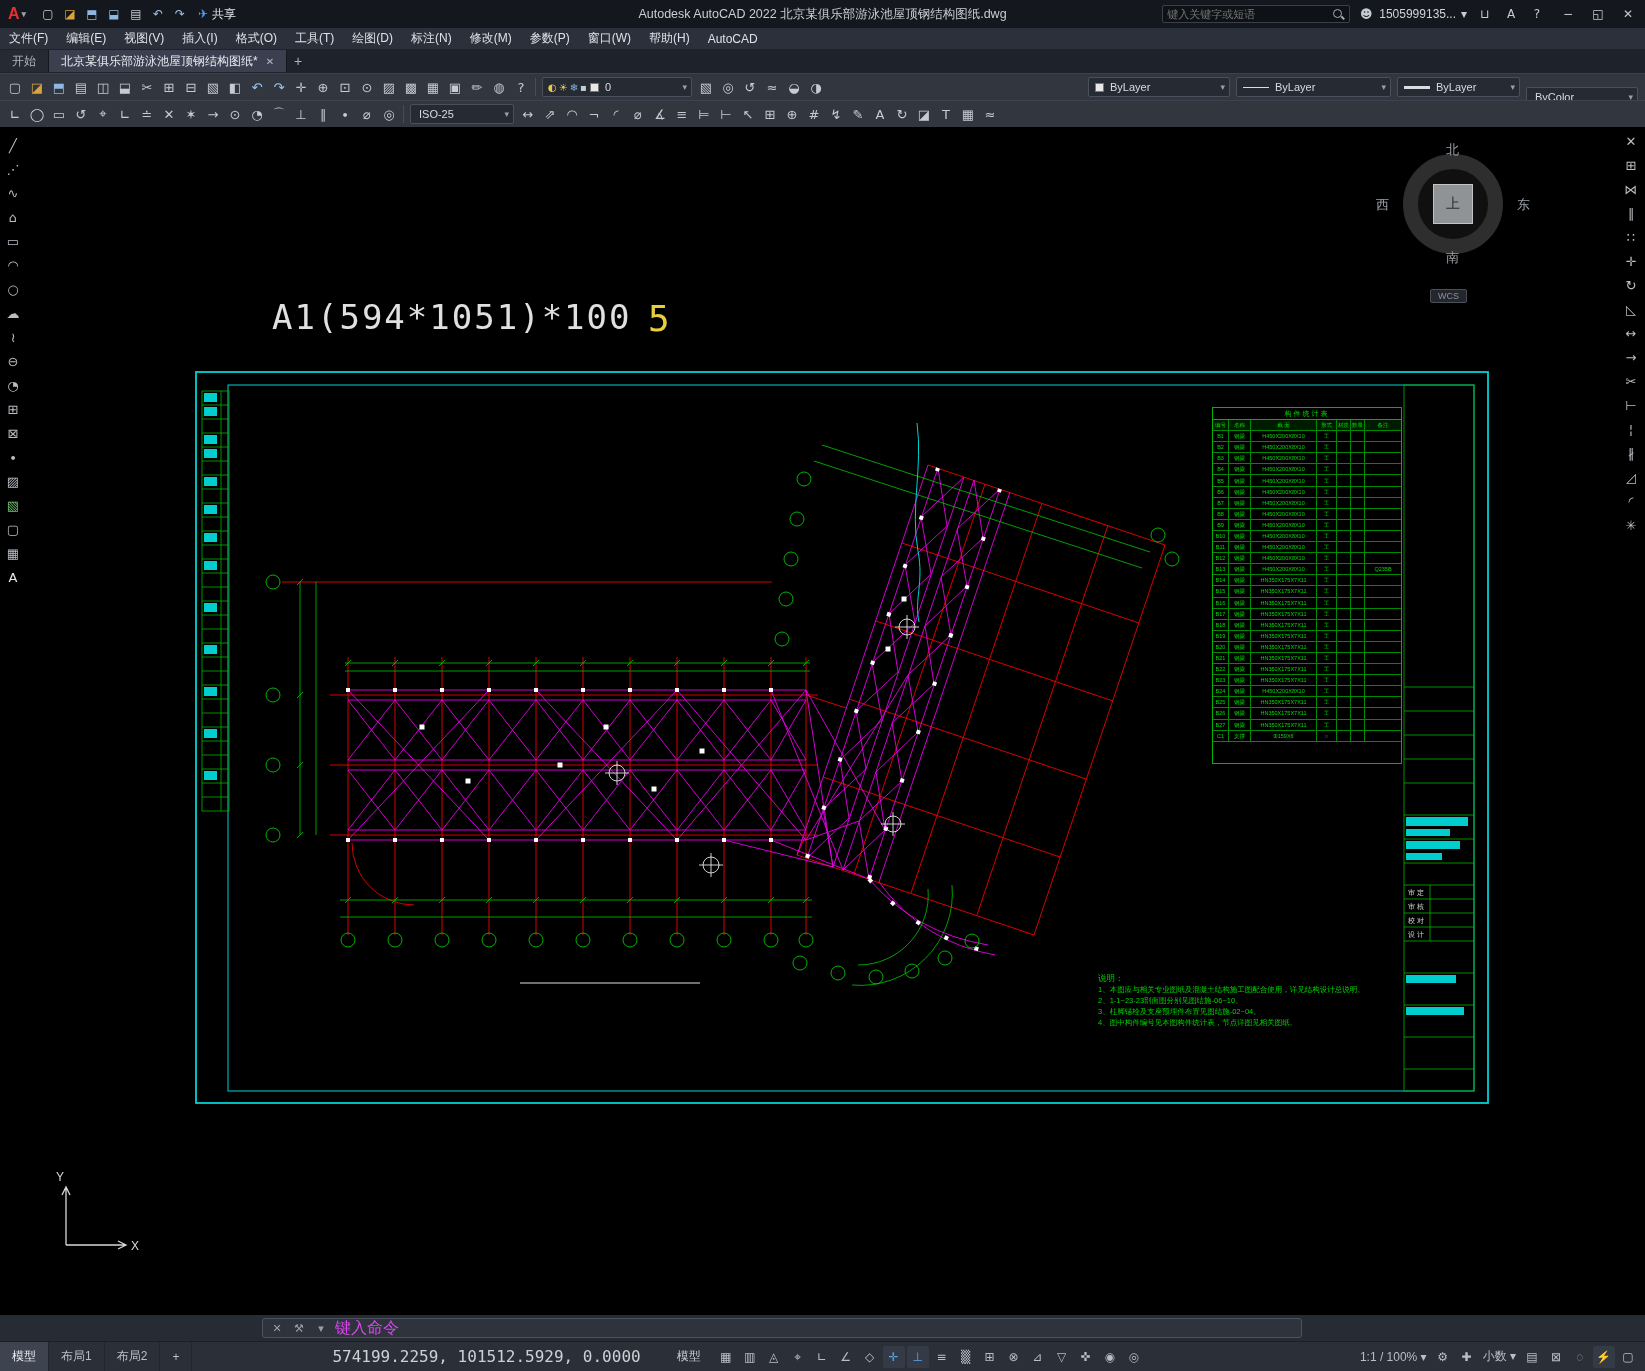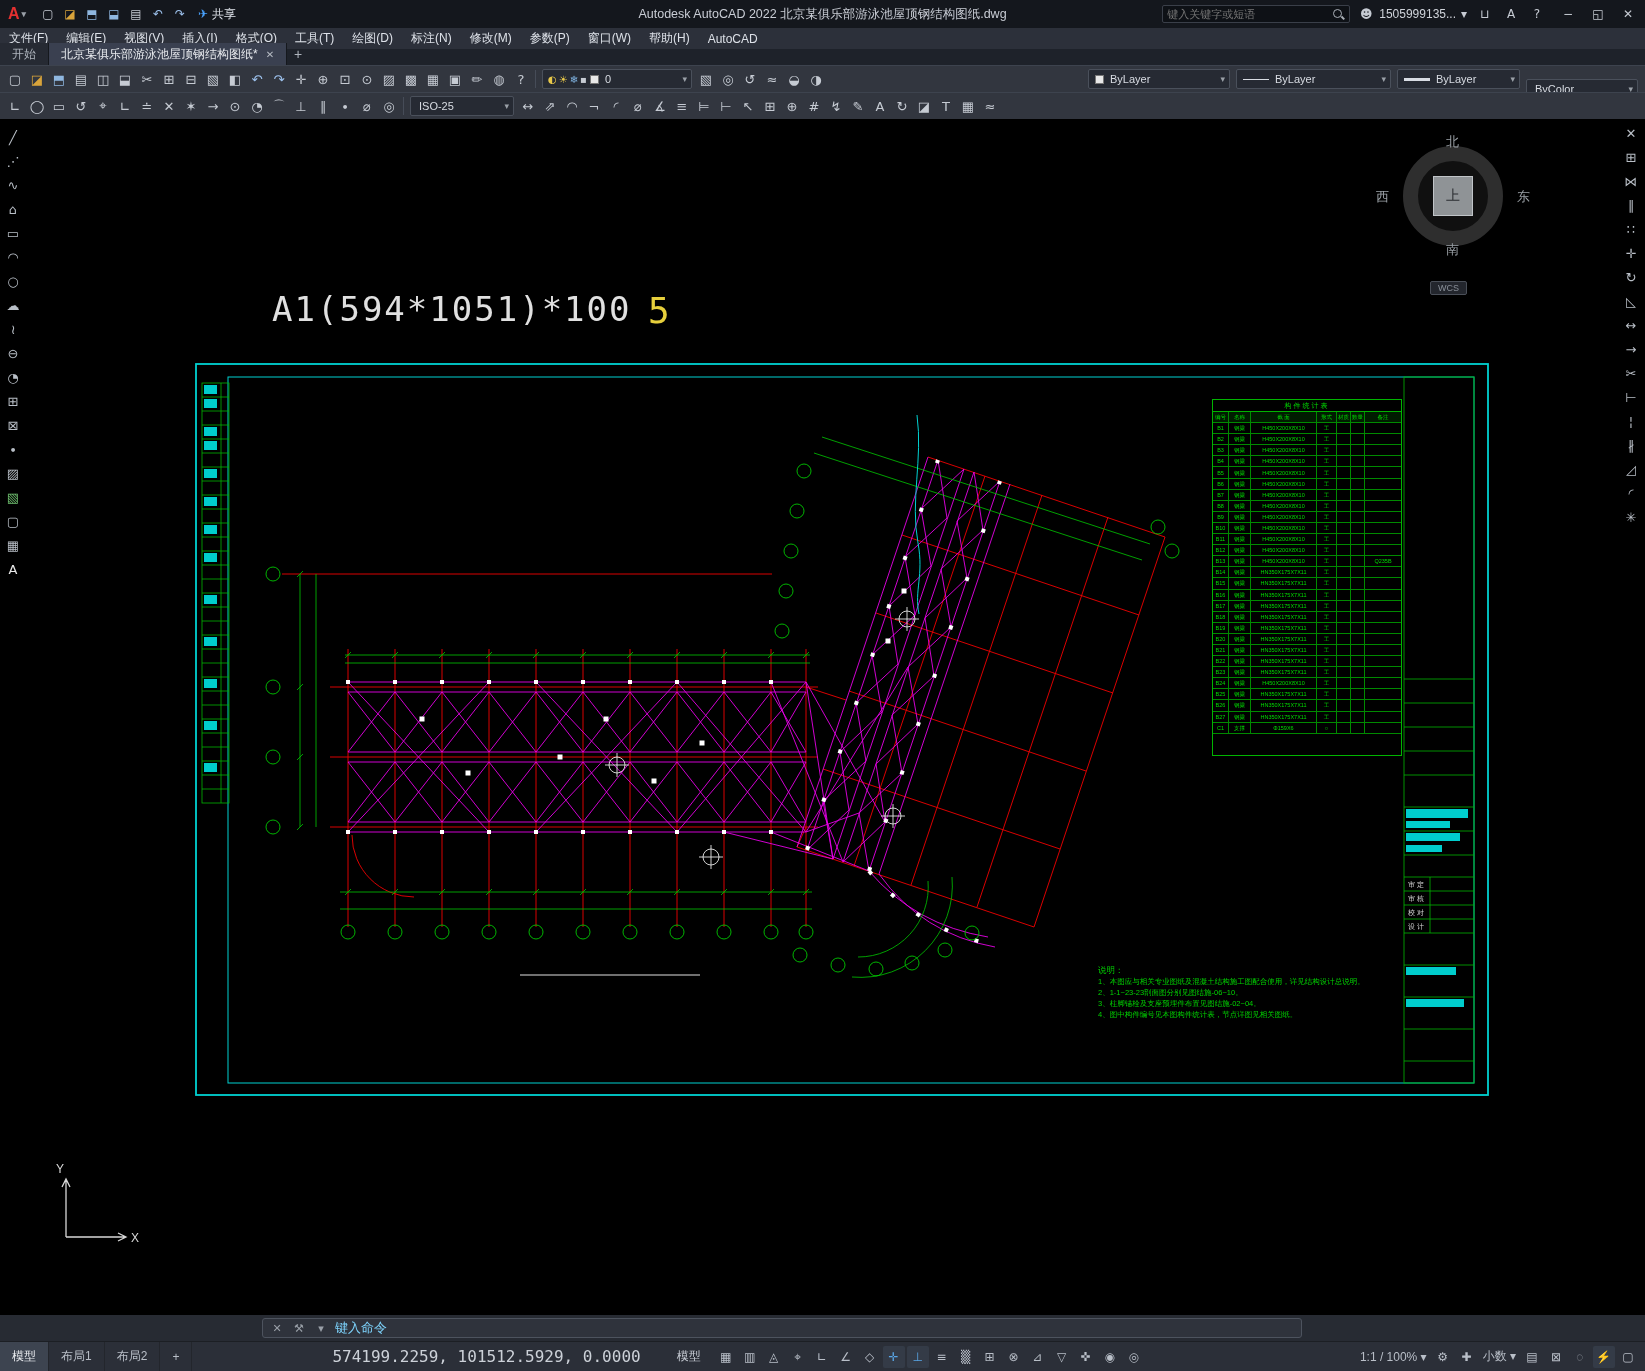--- a/index.html
+++ b/index.html
@@ -36,21 +36,21 @@
   .win-controls span { width:30px; height:28px; display:inline-flex; align-items:center;
                 justify-content:center; color:#c6cbd3; font-size:12px;
                 font-family:"DejaVu Sans", sans-serif; }
 
   
   .menubar { height:21px; background:#2c303a; display:flex; align-items:center; font-size:12px;
              color:#dde1e8; flex:0 0 auto; }
   .menubar .menu-item { padding:0 9px; height:100%; display:inline-flex; align-items:center;text-align:right; }
 
   
-  .tabbar { height:16px; background:#1e222a; display:flex; align-items:flex-end; flex:0 0 auto; }
+  .tabbar { height:24px; background:#1e222a; display:flex; align-items:center; flex:0 0 auto; }
   .ftab { height:22px; display:flex; align-items:center; padding:0 12px; font-size:12px;
           color:#aeb4bd; background:#262a33; border-right:1px solid #15181d; }
   .ftab.active { background:#3a4050; color:#e8eaee; }
   .ftab .tab-close { margin-left:8px; font-size:10px; color:#b7bcc4;
           font-family:"DejaVu Sans", sans-serif; }
   .newtab { width:22px; height:22px; display:flex; align-items:center; justify-content:center;
           color:#aeb4bd; font-size:14px; }
 
   
   .toolbar { height:27px; background:#32363f; border-top:1px solid #3d434e; display:flex;
@@ -119,21 +119,21 @@
   #notes .note-line { display:block; }
   #notes .notes-title { font-size:8.5px; }
 
   
   .command-row { height:26px; background:#272b33; display:flex; align-items:center;
           flex:0 0 auto; }
   .cmd-bar { margin-left:262px; width:1040px; height:20px; background:#2f333c;
           border:1px solid #4d535e; border-radius:3px; display:flex; align-items:center;
           padding:0 6px; gap:6px; }
   .cmd-bar .tb-icon { width:16px; height:16px; font-size:11px; color:#9aa0a8; }
-  .cmd-placeholder { color:#7dd3fc; font-size:13px; }
+  .cmd-placeholder { color:#d946ef; font-size:16px; }
 
   
   .statusbar { height:30px; background:#2b2f38; border-top:1px solid #1c1f24; display:flex;
           align-items:center; font-size:12px; color:#b9bfc8; flex:0 0 auto; padding-right:6px; }
   .lay-tabs { display:flex; height:100%; }
   .lay-tabs span { padding:0 12px; display:inline-flex; align-items:center;
           border-right:1px solid #23262c; }
   .lay-tabs span.active { background:#3d4450; color:#e8eaee; }
   .coords { margin-left:140px; color:#ccd1d8; font-family:"DejaVu Sans Mono", monospace;
           font-size:16px; }

